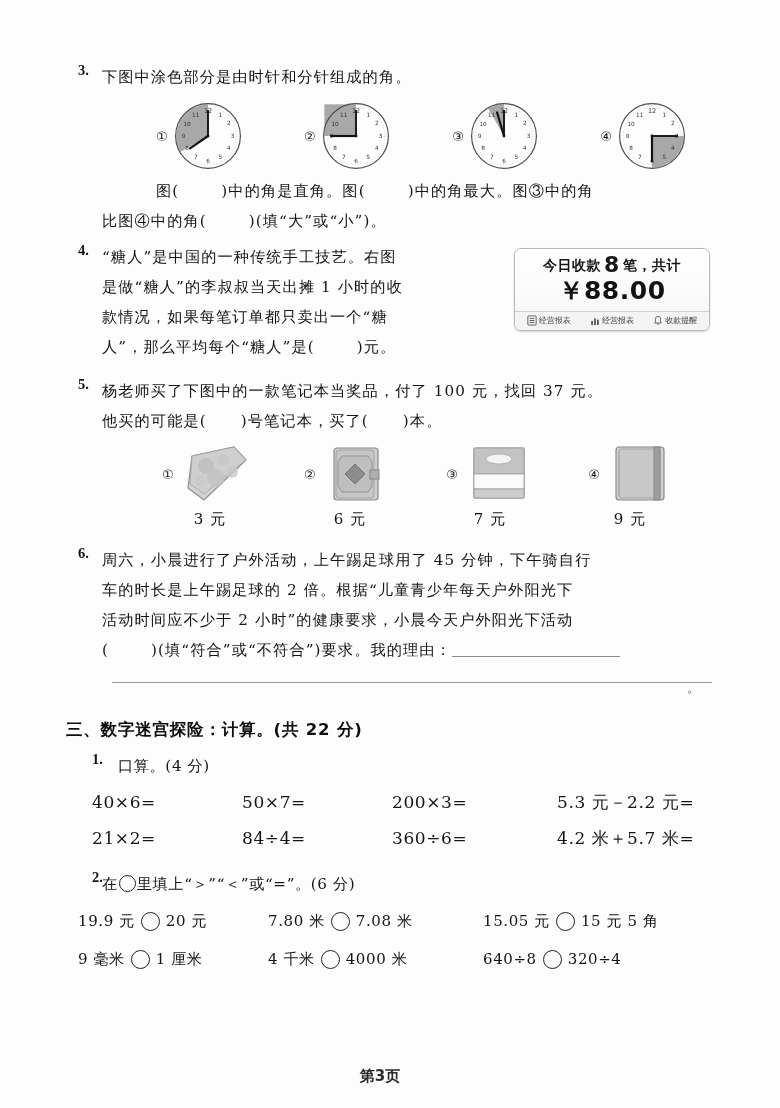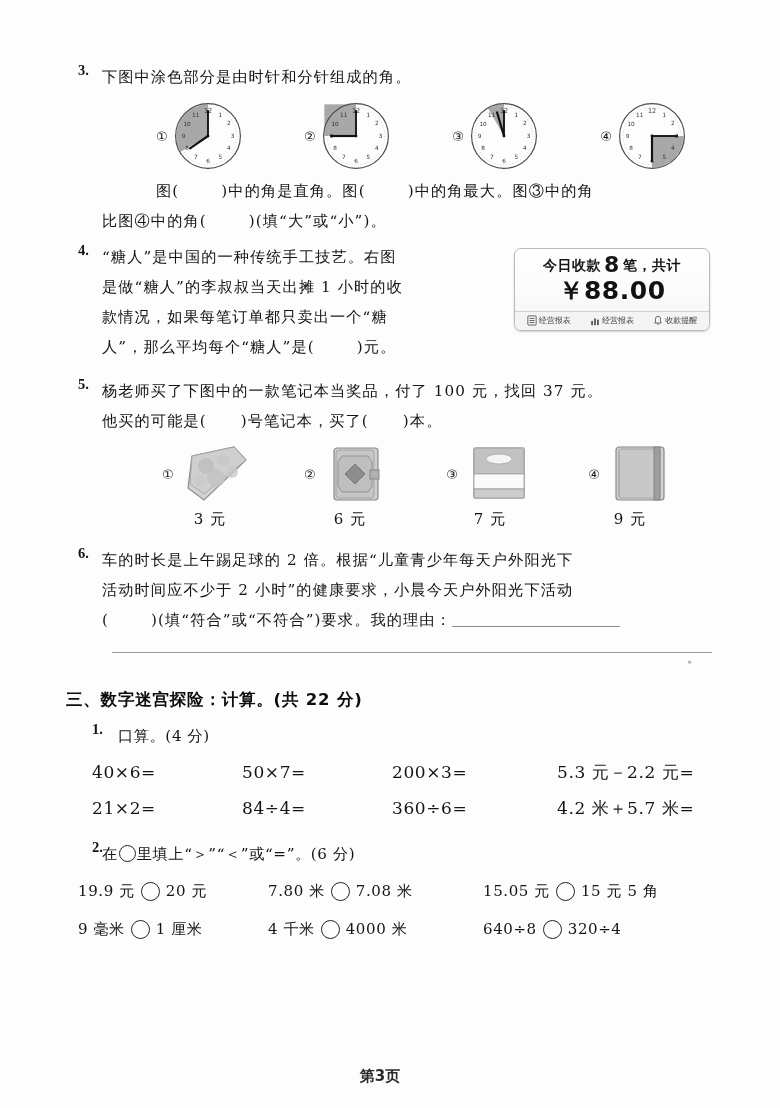--- a/index.html
+++ b/index.html
@@ -451,20 +451,21 @@
   <div class="pricerow">
     <div class="price">3 元</div>
     <div class="price">6 元</div>
     <div class="price">7 元</div>
     <div class="price">9 元</div>
   </div>
 
   <div class="q" style="margin-top:16px;">
     <div class="qnum">6.</div>
     <div class="qbody">
+      <div class="line kai">周六，小晨进行了户外活动，上午踢足球用了 45 分钟，下午骑自行</div>
       <div class="line kai">车的时长是上午踢足球的 2 倍。根据“儿童青少年每天户外阳光下</div>
       <div class="line kai">活动时间应不少于 2 小时”的健康要求，小晨今天户外阳光下活动</div>
       <div class="line kai">
         <span>(</span><span class="blank"></span><span>)(填“符合”或“不符合”)要求。我的理由：</span><span class="ul" style="width:168px;"></span>
       </div>
       <div class="fullrule"></div>
       <div class="enddot">。</div>
     </div>
   </div>
 

